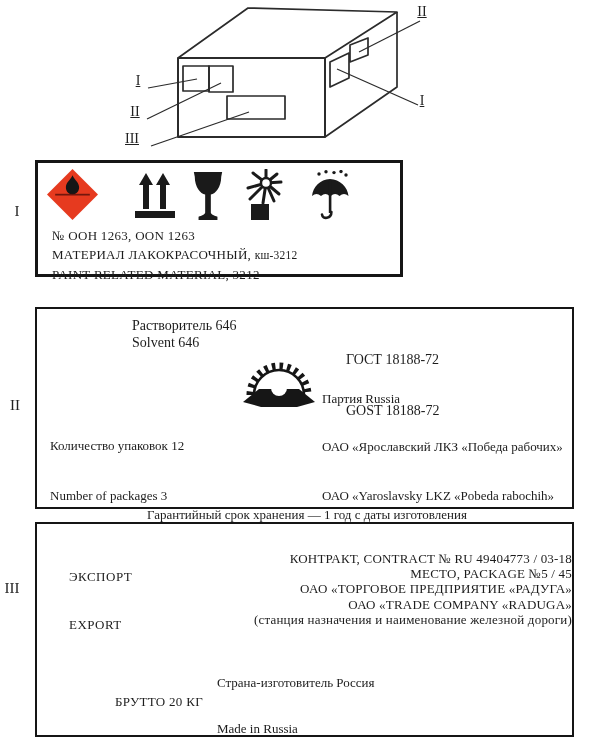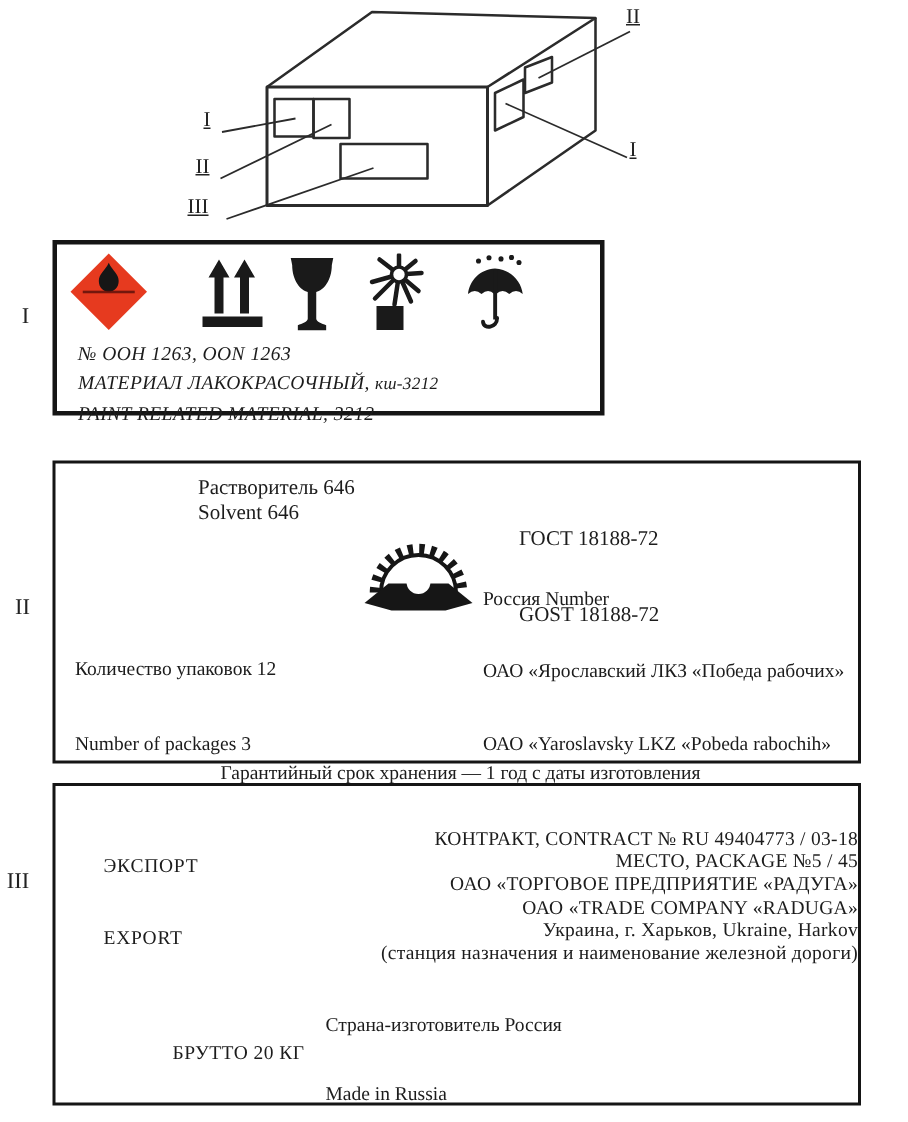--- a/index.html
+++ b/index.html
@@ -6,21 +6,21 @@
   .page{position:relative;width:605px;height:748px;background:#ffffff;
         font-family:"Liberation Serif", serif;color:#1c1c1c;overflow:hidden;}
 
   
   .drawing{position:absolute;left:0;top:0;width:605px;height:160px;}
   .drawlbl{position:absolute;width:28px;text-align:center;font-size:14px;
            text-decoration:underline;color:#222;}
 
   
   .panel{position:absolute;background:#fff;border:2px solid #151515;box-sizing:border-box;}
-  .panel--1{left:35px;top:160px;width:368px;height:117px;border-width:3px;font-style:italic;}
+  .panel--1{left:35px;top:160px;width:368px;height:117px;border-width:3px;}
   .panel--2{left:35px;top:307px;width:539px;height:202px;}
   .panel--3{left:35px;top:522px;width:539px;height:215px;}
 
   .marker{position:absolute;width:28px;text-align:center;font-size:15px;color:#222;}
   .marker--1{left:3px;top:203px;}
   .marker--2{left:1px;top:397px;}
   .marker--3{left:-2px;top:580px;}
 
   
   .p1-icon{position:absolute;display:block;}
@@ -169,21 +169,21 @@
     </div>
     <span class="p2-logo">
       <svg width="76" height="55" viewBox="0 0 76 55">
         <path d="M10,40 A28,28 0 0 1 66,40" fill="none" stroke="#161616" stroke-width="9" stroke-dasharray="3.4,4"></path>
         <path d="M13,40 A25,25 0 0 1 63,40 Z" fill="#ffffff" stroke="#161616" stroke-width="2.6"></path>
         <path d="M2,47 L18,34 L58,34 L74,47 L56,52 L20,52 Z" fill="#161616"></path>
         <circle cx="38" cy="33" r="8" fill="#ffffff"></circle>
       </svg>
     </span>
     <div class="p2-right">
-      <div>Россия Number</div>
+      <div>Партия Russia</div>
       <div>ОАО «Ярославский ЛКЗ «Победа рабочих»</div>
       <div>ОАО «Yaroslavsky LKZ «Pobeda rabochih»</div>
       <div>150002, Ярославль, ул. Б. Федоровская, 96</div>
       <div>150002, Yaroslavl, B. Fyodorovskaya, 96</div>
       <div>Партия № 76, дата изготовления  05.00</div>
       <div>Lot № 76, date of manufacture  05.00</div>
     </div>
     <div class="p2-left">
       <div>Количество упаковок 12</div>
       <div>Number of packages 3</div>
@@ -199,21 +199,20 @@
   <section class="panel panel--3">
     <div class="p3-export">
       <div>ЭКСПОРТ</div>
       <div>EXPORT</div>
     </div>
     <div class="p3-center">
       <div>КОНТРАКТ, CONTRACT № RU 49404773 / 03-18</div>
       <div>МЕСТО, PACKAGE  №5 / 45</div>
       <div>ОАО «ТОРГОВОЕ ПРЕДПРИЯТИЕ «РАДУГА»</div>
       <div>ОАО «TRADE COMPANY «RADUGA»</div>
-      <div>Украина, г. Харьков, Ukraine, Harkov</div>
       <div>(станция назначения и наименование железной дороги)</div>
     </div>
     <div class="p3-bottom">
       <div class="p3-weights">
         <div>БРУТТО 20 КГ</div>
         <div>BRUTTO 20 KG</div>
         
         
       </div>
       <div class="p3-right">

